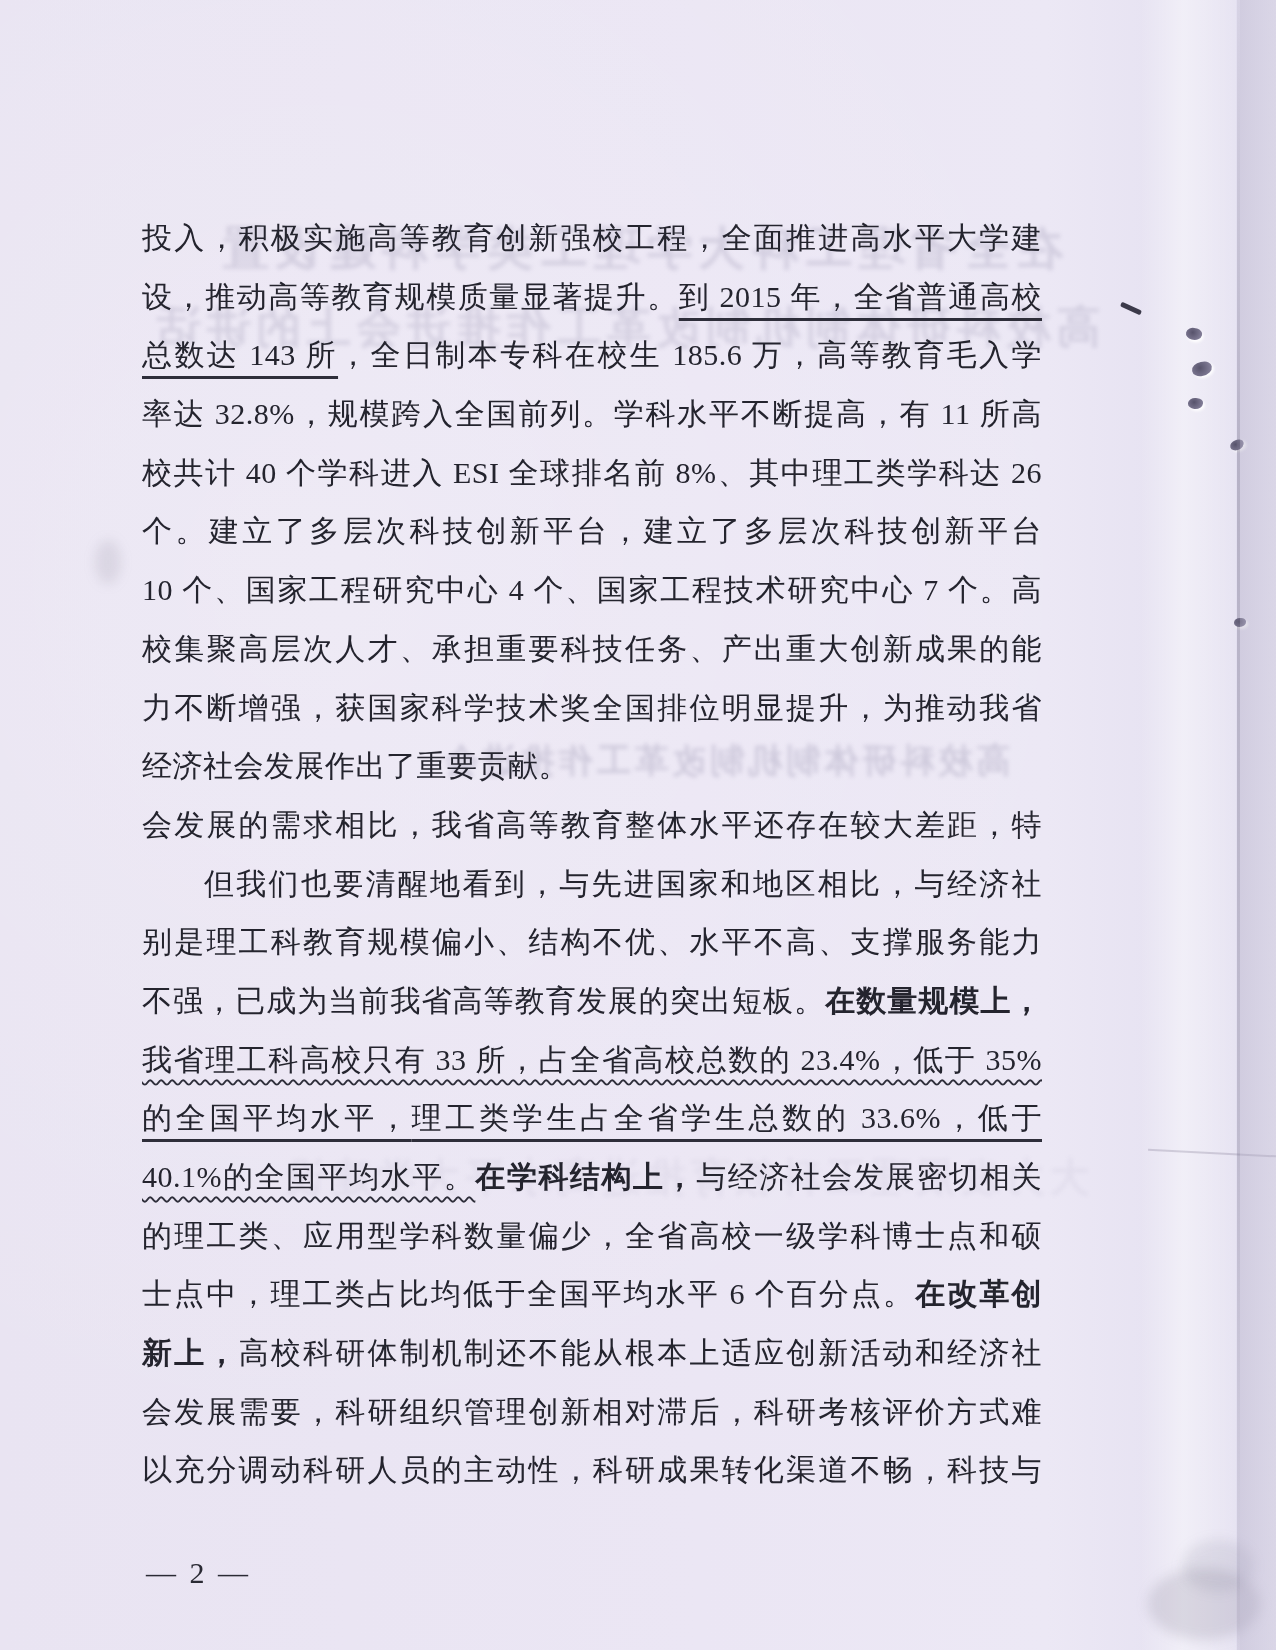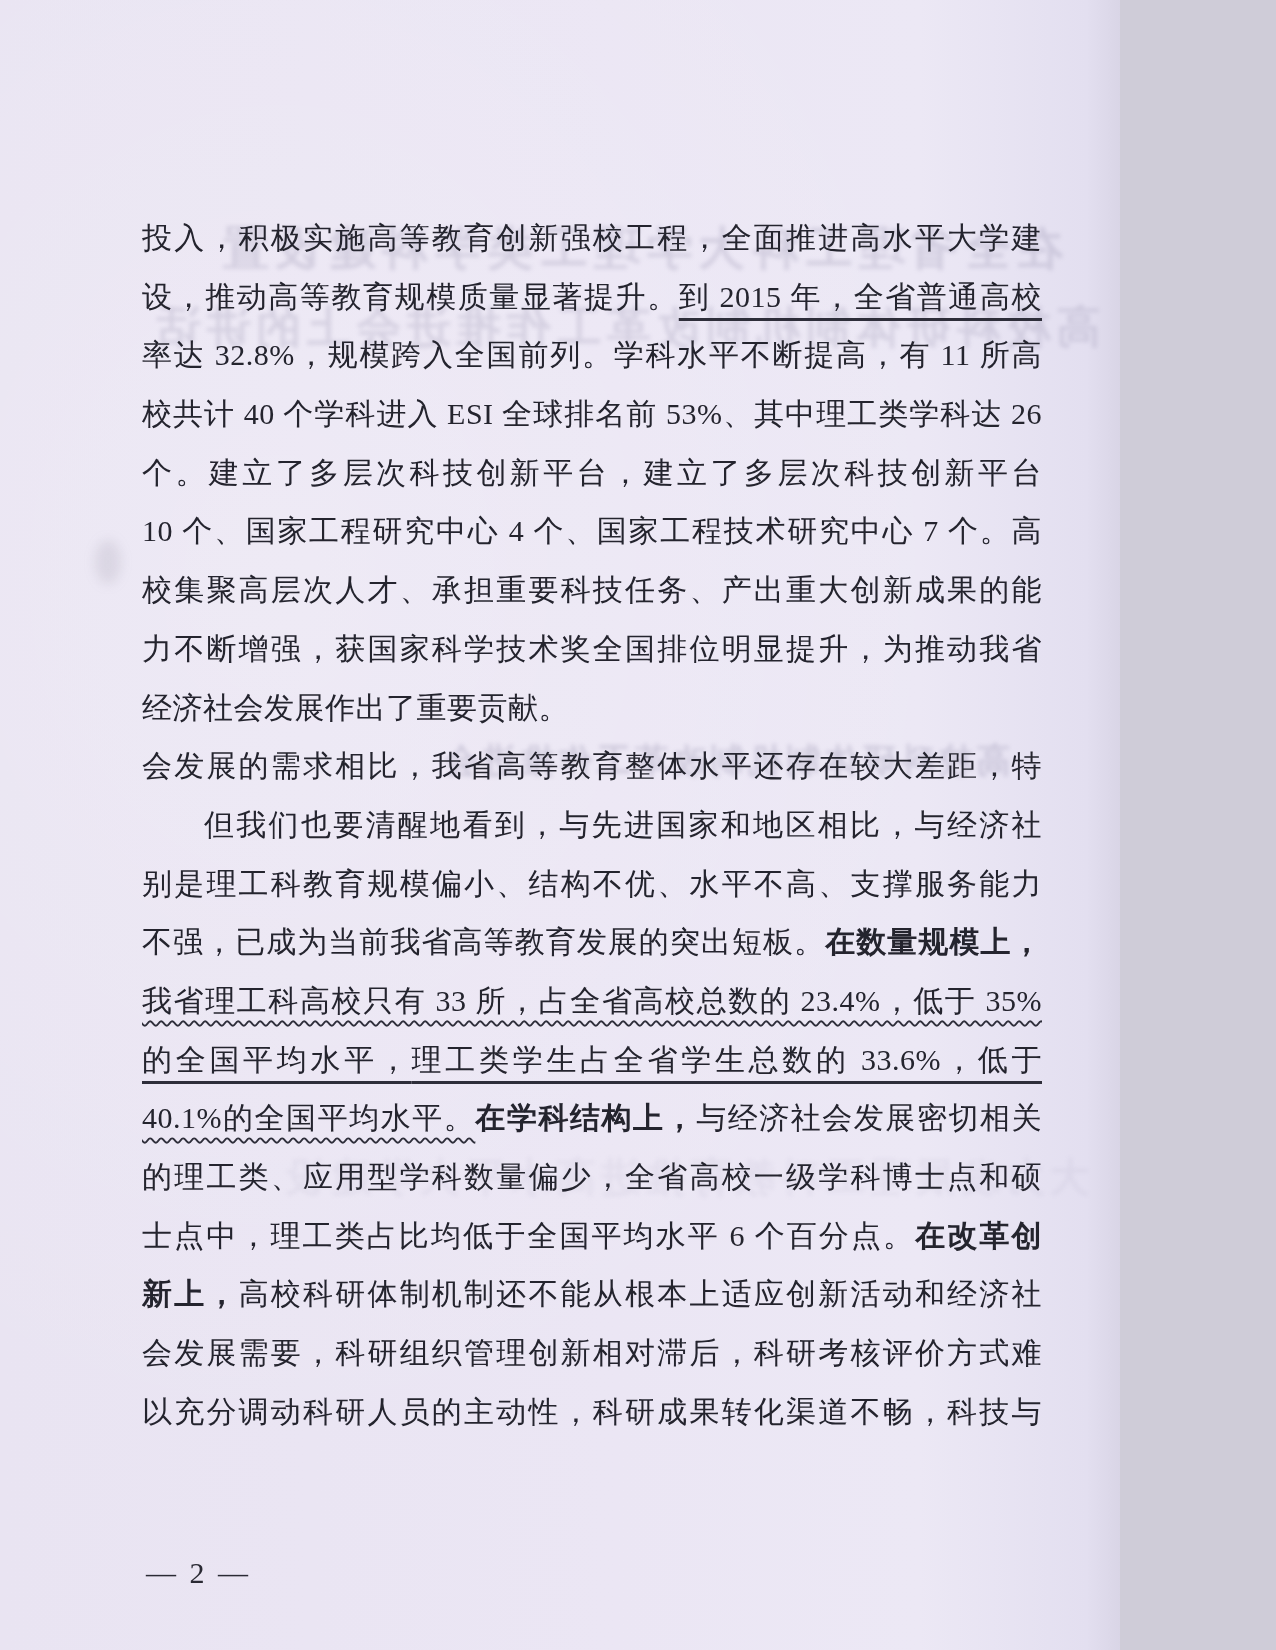--- a/index.html
+++ b/index.html
@@ -1,18 +1,18 @@
 <!DOCTYPE html>
 <html><head>
 <meta charset="utf-8">
 <style>
   html,body{margin:0;padding:0;background:#cfccd8;}
   .page{
     position:relative;
-    width:1120px;height:1650px;
+    width:1276px;height:1650px;
     background:
       radial-gradient(ellipse at 25% 35%, rgba(255,255,255,.20), rgba(255,255,255,0) 60%),
       linear-gradient(90deg,#e9e4f2 0%, #ebe6f4 55%, #ece8f5 82%, #e3dff0 97%, #d9d5e6 100%);
     overflow:hidden;
     font-family:"Liberation Serif","DejaVu Serif",serif;
   }
   .edge-band{position:absolute;left:1140px;top:0;width:96px;height:100%;
     background:linear-gradient(90deg,rgba(255,255,255,0),rgba(255,255,255,.45) 45%,rgba(255,255,255,.15));}
   .fold-line{position:absolute;left:1237px;top:0;width:3px;height:100%;
     background:linear-gradient(180deg,rgba(110,105,130,.10),rgba(110,105,130,.38) 28%,rgba(110,105,130,.30) 70%,rgba(110,105,130,.12));}
@@ -66,22 +66,23 @@
   <div class="edge-band"></div>
 
   <div class="ghost g1">在全省理工科大学理工类学科建设置</div>
   <div class="ghost g2">高校科研体制机制改革工作推进会上的讲话</div>
   <div class="ghost g3">高校科研体制机制改革工作推进会</div>
   <div class="ghost g4">大力发展理工科教育推进高水平大学建设</div>
 
   <div class="document-body">
       <div class="line"><span>投入，积极实施高等教育创新强校工程，全面推进高水平大学建</span></div>
       <div class="line"><span>设，推动高等教育规模质量显著提升。</span><span class="u-solid">到 2015 年，全省普通高校</span></div>
+      <div class="line"><span class="u-solid">总数达 143 所</span><span>，全日制本专科在校生 185.6 万，高等教育毛入学</span></div>
       <div class="line"><span>率达 32.8%，规模跨入全国前列。学科水平不断提高，有 11 所高</span></div>
-      <div class="line"><span>校共计 40 个学科进入 ESI 全球排名前 53%、其中理工类学科达 26</span></div>
+      <div class="line"><span>校共计 40 个学科进入 ESI 全球排名前 8%、其中理工类学科达 26</span></div>
       <div class="line"><span>个。建立了多层次科技创新平台，建立了多层次科技创新平台</span></div>
       <div class="line"><span>10 个、国家工程研究中心 4 个、国家工程技术研究中心 7 个。高</span></div>
       <div class="line"><span>校集聚高层次人才、承担重要科技任务、产出重大创新成果的能</span></div>
       <div class="line"><span>力不断增强，获国家科学技术奖全国排位明显提升，为推动我省</span></div>
       <div class="line short"><span>经济社会发展作出了重要贡献。</span></div>
       <div class="line"><span>会发展的需求相比，我省高等教育整体水平还存在较大差距，特</span></div>
       <div class="line indent"><span>但我们也要清醒地看到，与先进国家和地区相比，与经济社</span></div>
       <div class="line"><span>别是理工科教育规模偏小、结构不优、水平不高、支撑服务能力</span></div>
       <div class="line"><span>不强，已成为当前我省高等教育发展的突出短板。</span><span class="b">在数量规模上，</span></div>
       <div class="line"><span class="u-wavy">我省理工科高校只有 33 所，占全省高校总数的 23.4%，低于 35%</span></div>

